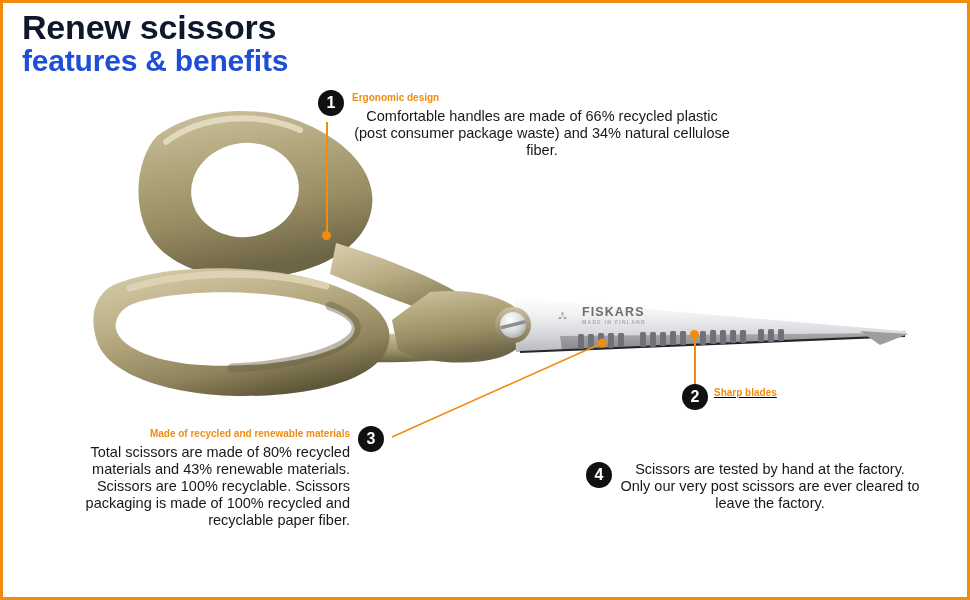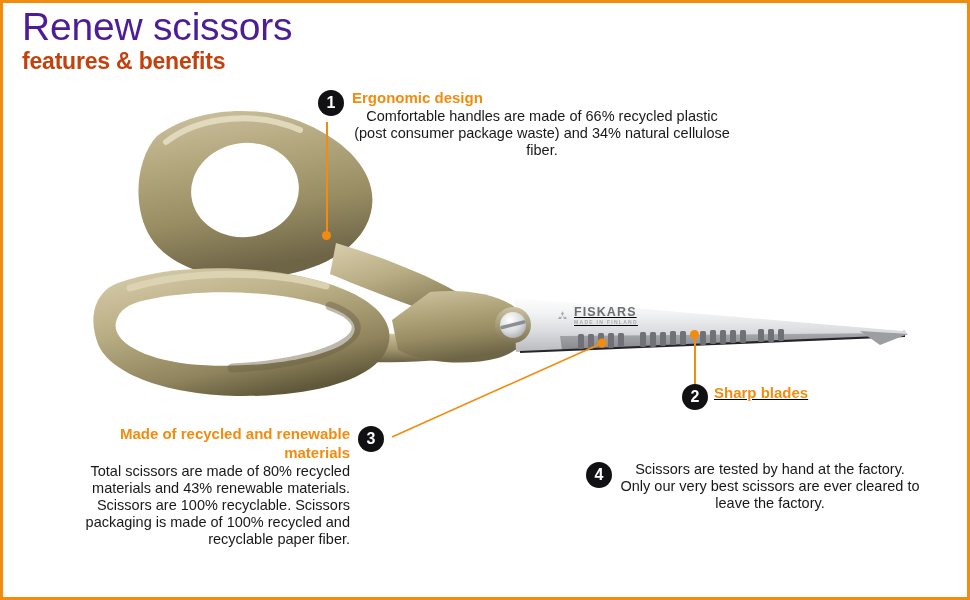--- a/index.html
+++ b/index.html
@@ -28,31 +28,31 @@
   }
 
   
   #title-block {
     position: absolute;
     left: 22px;
     top: 10px;
     z-index: 30;
   }
   #title-line1 {
-    font-size: 39px;
-    font-weight: normal;
-    color: #4c1d95;
+    font-size: 34px;
+    font-weight: bold;
+    color: #0f172a;
     line-height: 34px;
     letter-spacing: -0.2px;
     white-space: nowrap;
   }
   #title-line2 {
-    font-size: 23px;
-    font-weight: bold;
-    color: #c2410c;
+    font-size: 30px;
+    font-weight: bold;
+    color: #1d4ed8;
     line-height: 34px;
     letter-spacing: -0.2px;
     white-space: nowrap;
   }
 
   
   #scissors {
     position: absolute;
     left: 0; top: 0;
     width: 970px; height: 600px;
@@ -103,21 +103,21 @@
   #badge2 { left: 682px; top: 384px; }
   #badge3 { left: 358px; top: 426px; }
   #badge4 { left: 586px; top: 462px; }
 
   
   .callout {
     position: absolute;
     z-index: 32;
   }
   .callout-head {
-    font-size: 15px;
+    font-size: 10px;
     font-weight: bold;
     color: #F28C0F;
     line-height: 19px;
     margin-bottom: 1px;
   }
   .callout-body {
     font-size: 14.5px;
     color: #18181a;
     line-height: 17px;
     text-align: center;
@@ -130,22 +130,21 @@
   #callout4 { left: 620px; top: 461px; width: 300px; }
 
   
   #blade-logo {
     position: absolute;
     left: 556px;
     top: 306px;
     z-index: 15;
     display: flex;
     align-items: center;
-    gap: 5px;
-    text-decoration: underline;
+    gap: 13px;
   }
   #recycle-mark {
     width: 13px; height: 13px;
   }
   #brand-text {
     font-size: 12.5px;
     font-weight: bold;
     color: #6d6d72;
     letter-spacing: 1.1px;
     line-height: 12px;
@@ -317,17 +316,17 @@
   <div class="callout" id="callout2">
     <div class="callout-head">Sharp blades</div>
   </div>
 
   <div class="callout" id="callout3">
     <div class="callout-head">Made of recycled and renewable materials</div>
     <div class="callout-body">Total scissors are made of 80% recycled materials and 43% renewable materials. Scissors are 100% recyclable. Scissors packaging is made of 100% recycled and recyclable paper fiber.</div>
   </div>
 
   <div class="callout" id="callout4">
-    <div class="callout-body">Scissors are tested by hand at the factory. Only our very best scissors are ever cleared to leave the factory.</div>
+    <div class="callout-body">Scissors are tested by hand at the factory. Only our very post scissors are ever cleared to leave the factory.</div>
   </div>
 
   <div id="frame"></div>
 </div>
 
 </body></html>

